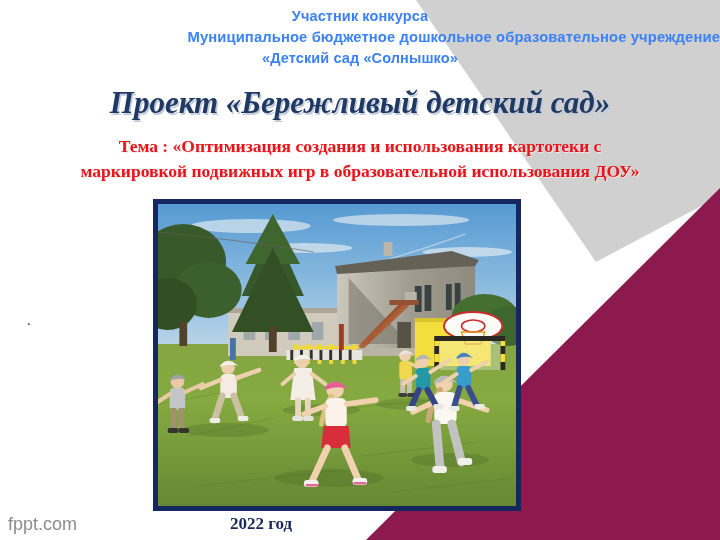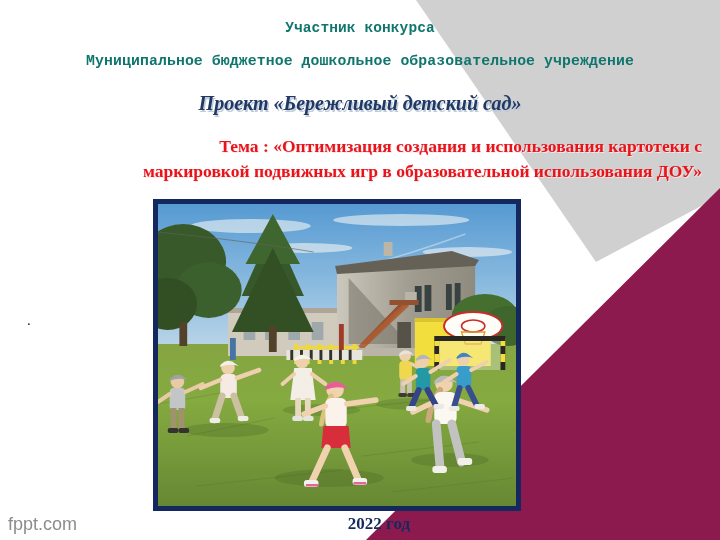--- a/index.html
+++ b/index.html
@@ -36,58 +36,58 @@
   
   #header-block {
     position: absolute;
     left: 0;
     top: 6px;
     width: 720px;
     text-align: center;
     z-index: 5;
   }
   .hdr-line {
-    color: #0f766e;
-    font-family: Liberation Mono, monospace;
+    color: #3b82f6;
+    font-family: Liberation Sans, sans-serif;
     font-weight: bold;
     font-size: 14.5px;
     line-height: 21px;
     letter-spacing: 0.1px;
     white-space: nowrap;
-    margin-top: 12px;
   }
   #hdr-line-2 {
     font-size: 14.8px;
+    text-align: right;
   }
 
   
   #project-title {
     position: absolute;
     left: 0;
     top: 86px;
     width: 720px;
     text-align: center;
     z-index: 6;
     color: #1F3864;
     font-family: "Liberation Serif", "DejaVu Serif", serif;
     font-weight: bold;
     font-style: italic;
-    font-size: 20px;
+    font-size: 31px;
     line-height: 34px;
     white-space: nowrap;
     text-shadow: 1.5px 1.5px 0 rgba(190,200,215,0.95);
   }
 
   
   #theme-block {
     position: absolute;
     left: 18px;
     top: 134px;
     width: 684px;
-    text-align: right;
+    text-align: center;
     z-index: 6;
   }
   .theme-line {
     color: #E8141B;
     font-family: "Liberation Serif", "DejaVu Serif", serif;
     font-weight: bold;
     font-size: 17.5px;
     line-height: 25px;
     white-space: nowrap;
     text-shadow: 1px 1px 0 rgba(255,230,230,0.9);
@@ -123,21 +123,21 @@
     width: 100%;
     height: 100%;
   }
 
   
   #year-label {
     position: absolute;
     left: 230px;
     top: 513px;
     width: 180px;
-    text-align: right;
+    text-align: left;
     z-index: 8;
     color: #17295C;
     font-family: "Liberation Serif", "DejaVu Serif", serif;
     font-weight: bold;
     font-size: 17px;
     line-height: 22px;
     white-space: nowrap;
   }
 
   
@@ -161,20 +161,21 @@
     <polygon points="416,0 720,0 720,196 596,262" fill="#D0D0D0"></polygon>
   </svg>
 
   <svg id="deco-magenta" class="deco" viewBox="0 0 720 540" xmlns="http://www.w3.org/2000/svg" aria-hidden="true">
     <polygon points="720,188 720,540 366,540" fill="#8C1A4F"></polygon>
   </svg>
 
   <div id="header-block">
     <div class="hdr-line" id="hdr-line-1">Участник конкурса</div>
     <div class="hdr-line" id="hdr-line-2">Муниципальное  бюджетное дошкольное образовательное учреждение</div>
+    <div class="hdr-line" id="hdr-line-3">«Детский сад «Солнышко»</div>
   </div>
 
   <div id="project-title">Проект «Бережливый детский сад»</div>
 
   <div id="theme-block">
     <div class="theme-line">Тема : «Оптимизация  создания и использования картотеки с</div>
     <div class="theme-line">маркировкой  подвижных игр в образовательной  использования ДОУ»</div>
   </div>
 
   <div id="left-dot">.</div>

